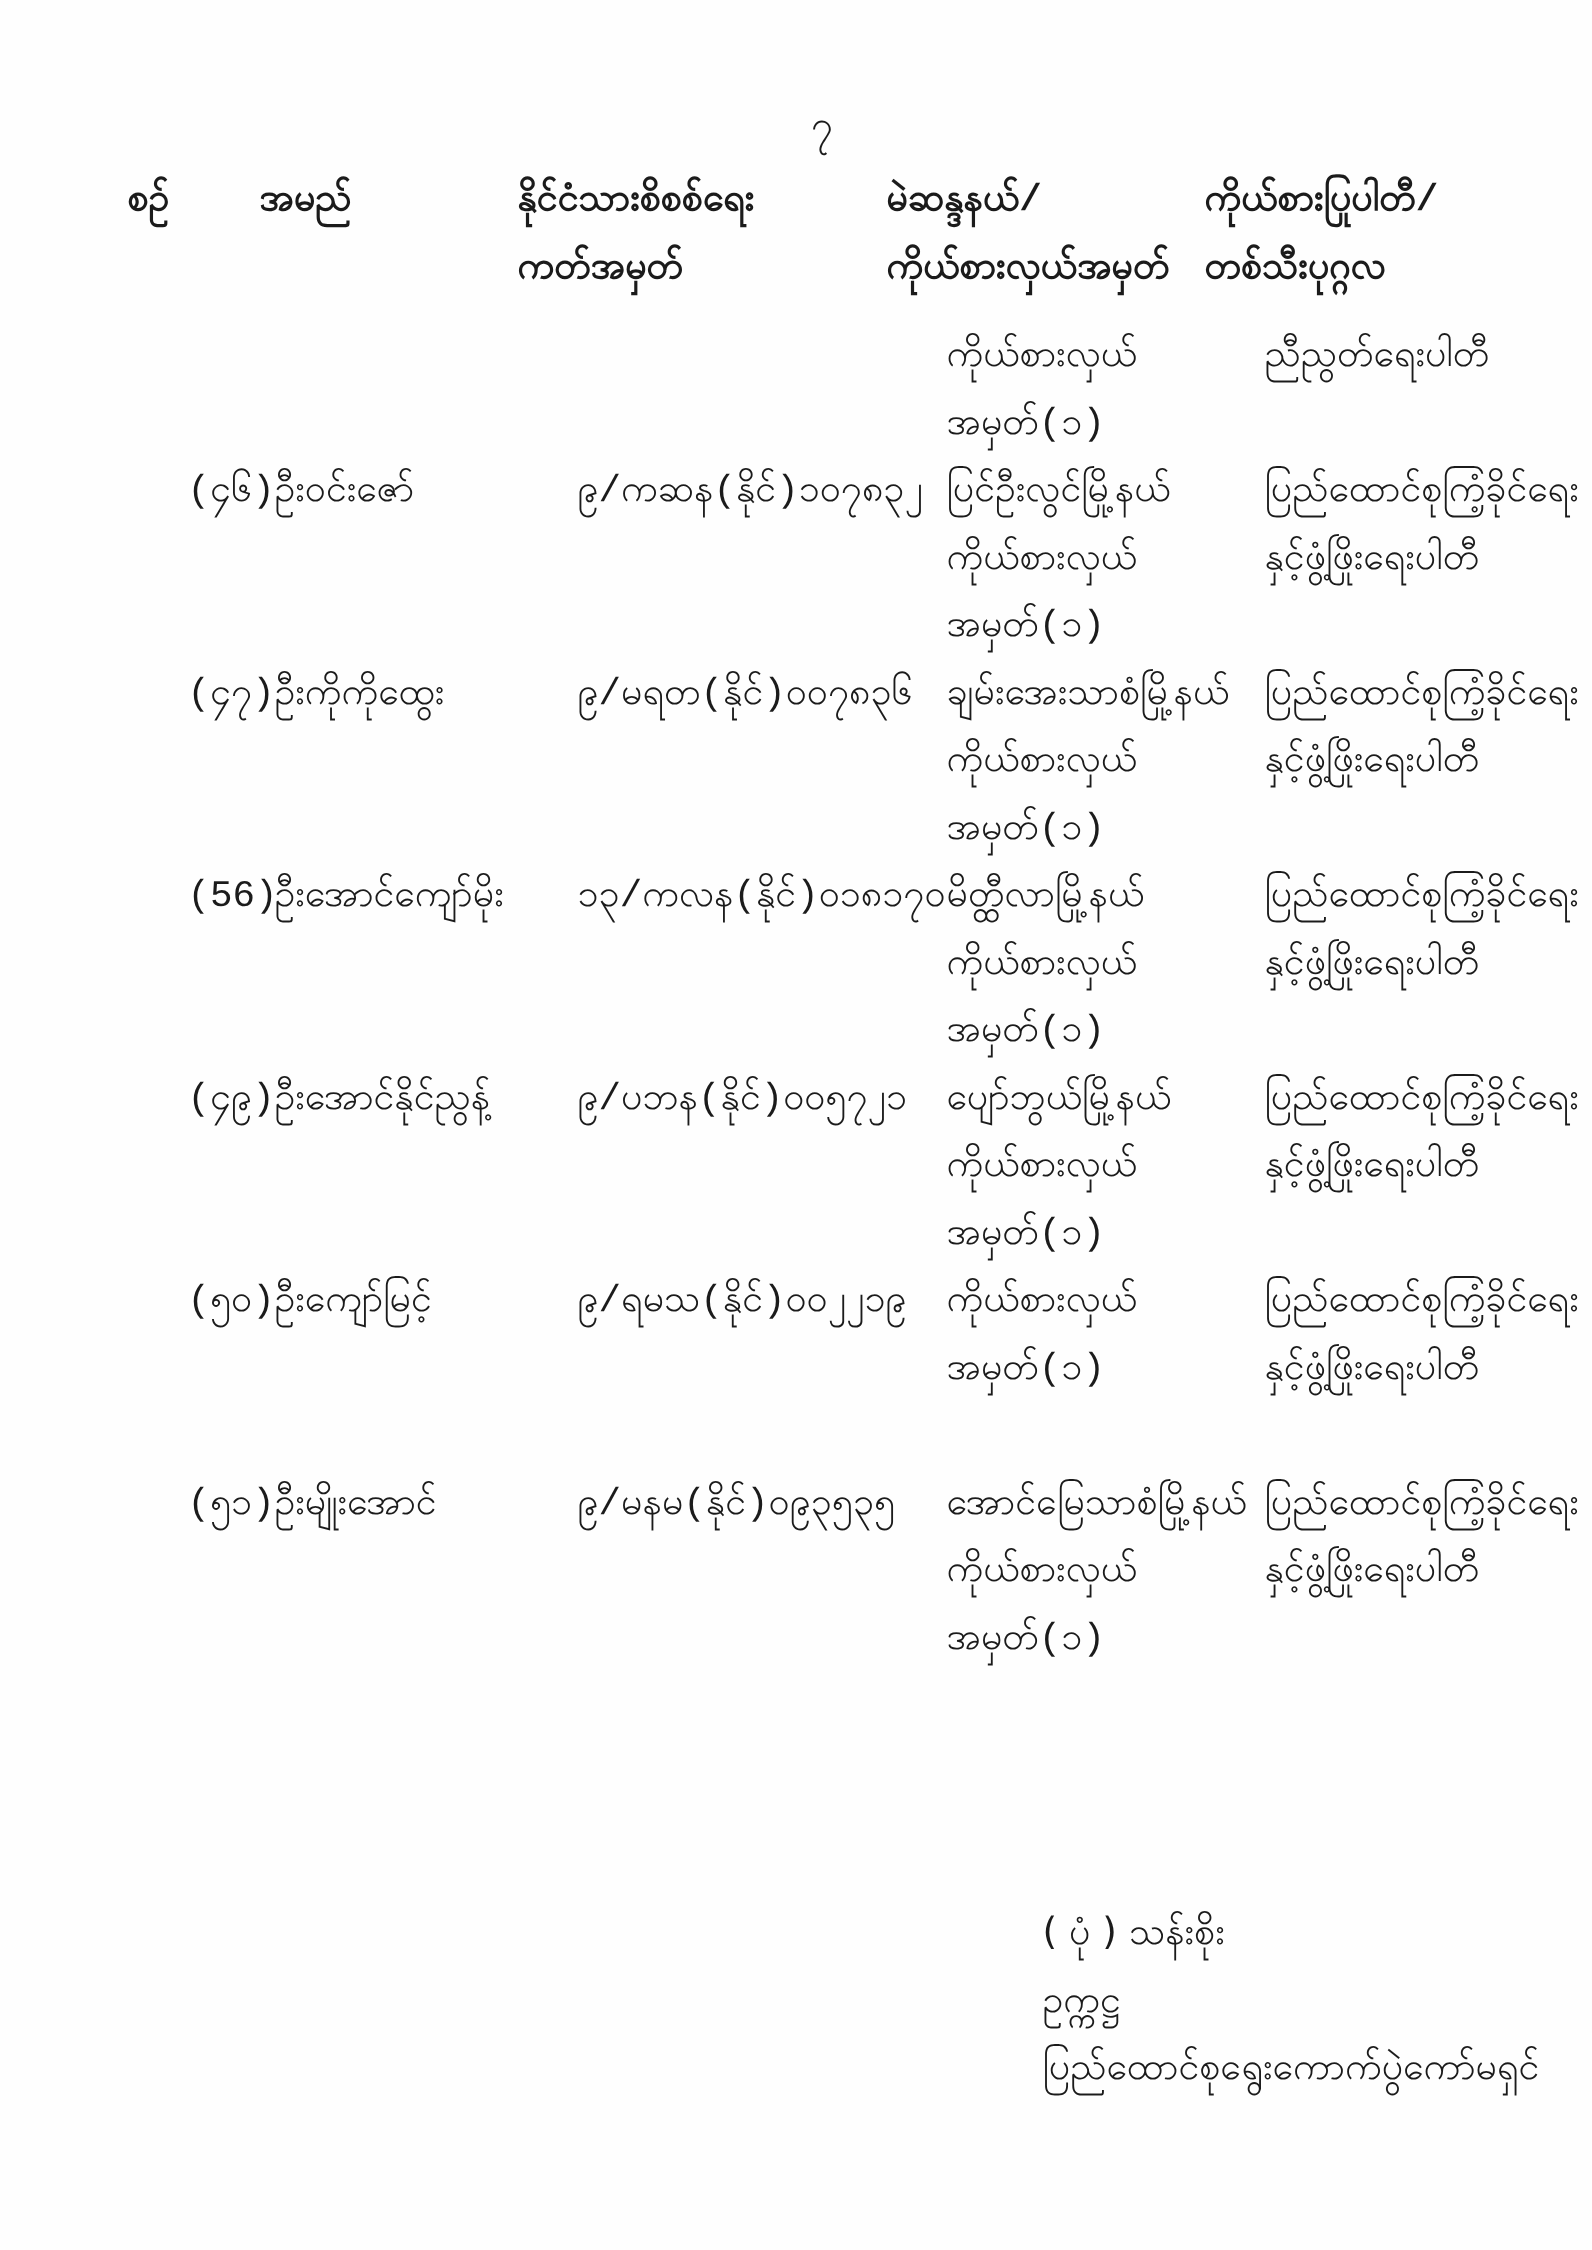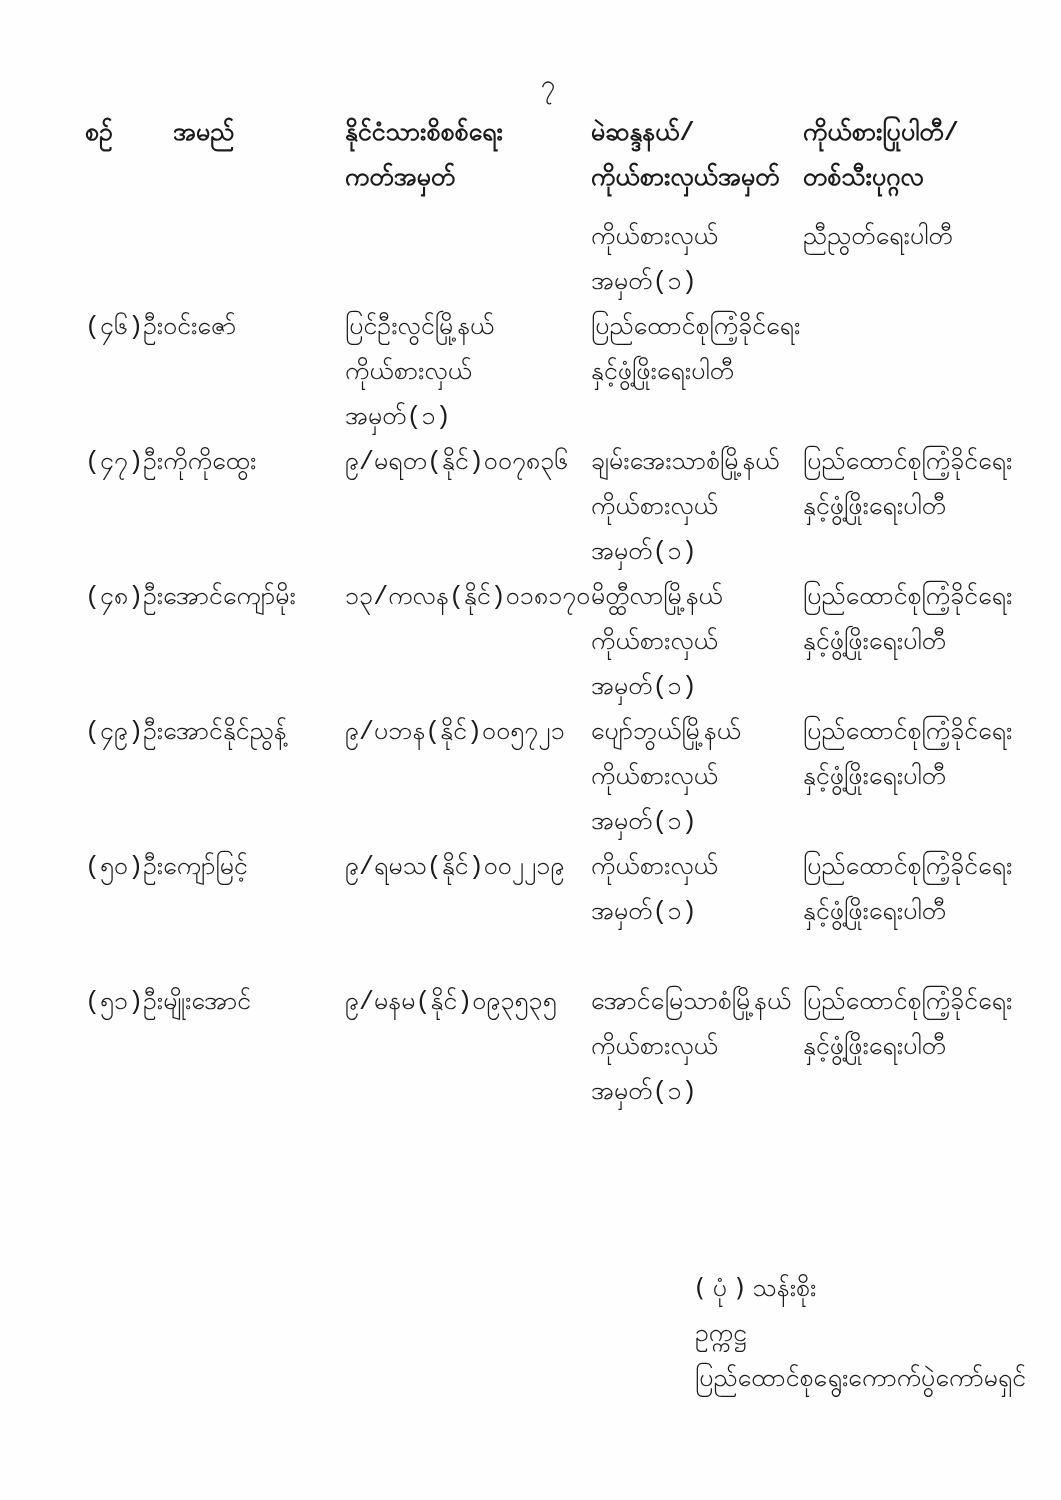--- a/index.html
+++ b/index.html
@@ -33,21 +33,21 @@
   .grid-row {
     display: grid;
     grid-template-columns: 58px 202px 246px 212px 208px;
     align-items: start;
   }
   .cell { white-space: nowrap; font-family: Liberation Mono, monospace; }
   .header-row .cell { font-weight: 600; }
   .hdr-line { text-align: left; white-space: nowrap; }
   .hdr-left { text-align: left; }
   .hdr-name { padding-left: 30px; }
-  .table-body .grid-row { min-height: 135px; }
+  .table-body .grid-row { min-height: 135px; margin-left: 40px; }
   .table-body .grid-row.short { min-height: 90px; }
   .table-body { margin-top: 14px; }
   .line { white-space: nowrap; }
   .signature {
     margin-top: 150px;
     margin-left: 610px;
     width: 330px;
     text-align: left;
   }
   .sig-line { white-space: nowrap; }
@@ -90,20 +90,21 @@
           <div class="line">အမှတ်(၁)</div>
         </div>
       <div class="cell row-party">
           <div class="line">ညီညွတ်ရေးပါတီ</div>
         </div>
     </div>
 
     <div class="grid-row table-row">
       <div class="cell row-no">(၄၆)</div>
       <div class="cell row-name">ဦးဝင်းဇော်</div>
+      <div class="cell row-nrc">၉/ကဆန(နိုင်)၁၀၇၈၃၂</div>
       <div class="cell row-constituency">
           <div class="line">ပြင်ဦးလွင်မြို့နယ်</div>
           <div class="line">ကိုယ်စားလှယ်</div>
           <div class="line">အမှတ်(၁)</div>
         </div>
       <div class="cell row-party">
           <div class="line">ပြည်ထောင်စုကြံ့ခိုင်ရေး</div>
           <div class="line">နှင့်ဖွံ့ဖြိုးရေးပါတီ</div>
         </div>
     </div>
@@ -117,21 +118,21 @@
           <div class="line">ကိုယ်စားလှယ်</div>
           <div class="line">အမှတ်(၁)</div>
         </div>
       <div class="cell row-party">
           <div class="line">ပြည်ထောင်စုကြံ့ခိုင်ရေး</div>
           <div class="line">နှင့်ဖွံ့ဖြိုးရေးပါတီ</div>
         </div>
     </div>
 
     <div class="grid-row table-row">
-      <div class="cell row-no">(၄၈)</div>
+      <div class="cell row-no">(56)</div>
       <div class="cell row-name">ဦးအောင်ကျော်မိုး</div>
       <div class="cell row-nrc">၁၃/ကလန(နိုင်)၀၁၈၁၇၀</div>
       <div class="cell row-constituency">
           <div class="line">မိတ္ထီလာမြို့နယ်</div>
           <div class="line">ကိုယ်စားလှယ်</div>
           <div class="line">အမှတ်(၁)</div>
         </div>
       <div class="cell row-party">
           <div class="line">ပြည်ထောင်စုကြံ့ခိုင်ရေး</div>
           <div class="line">နှင့်ဖွံ့ဖြိုးရေးပါတီ</div>

